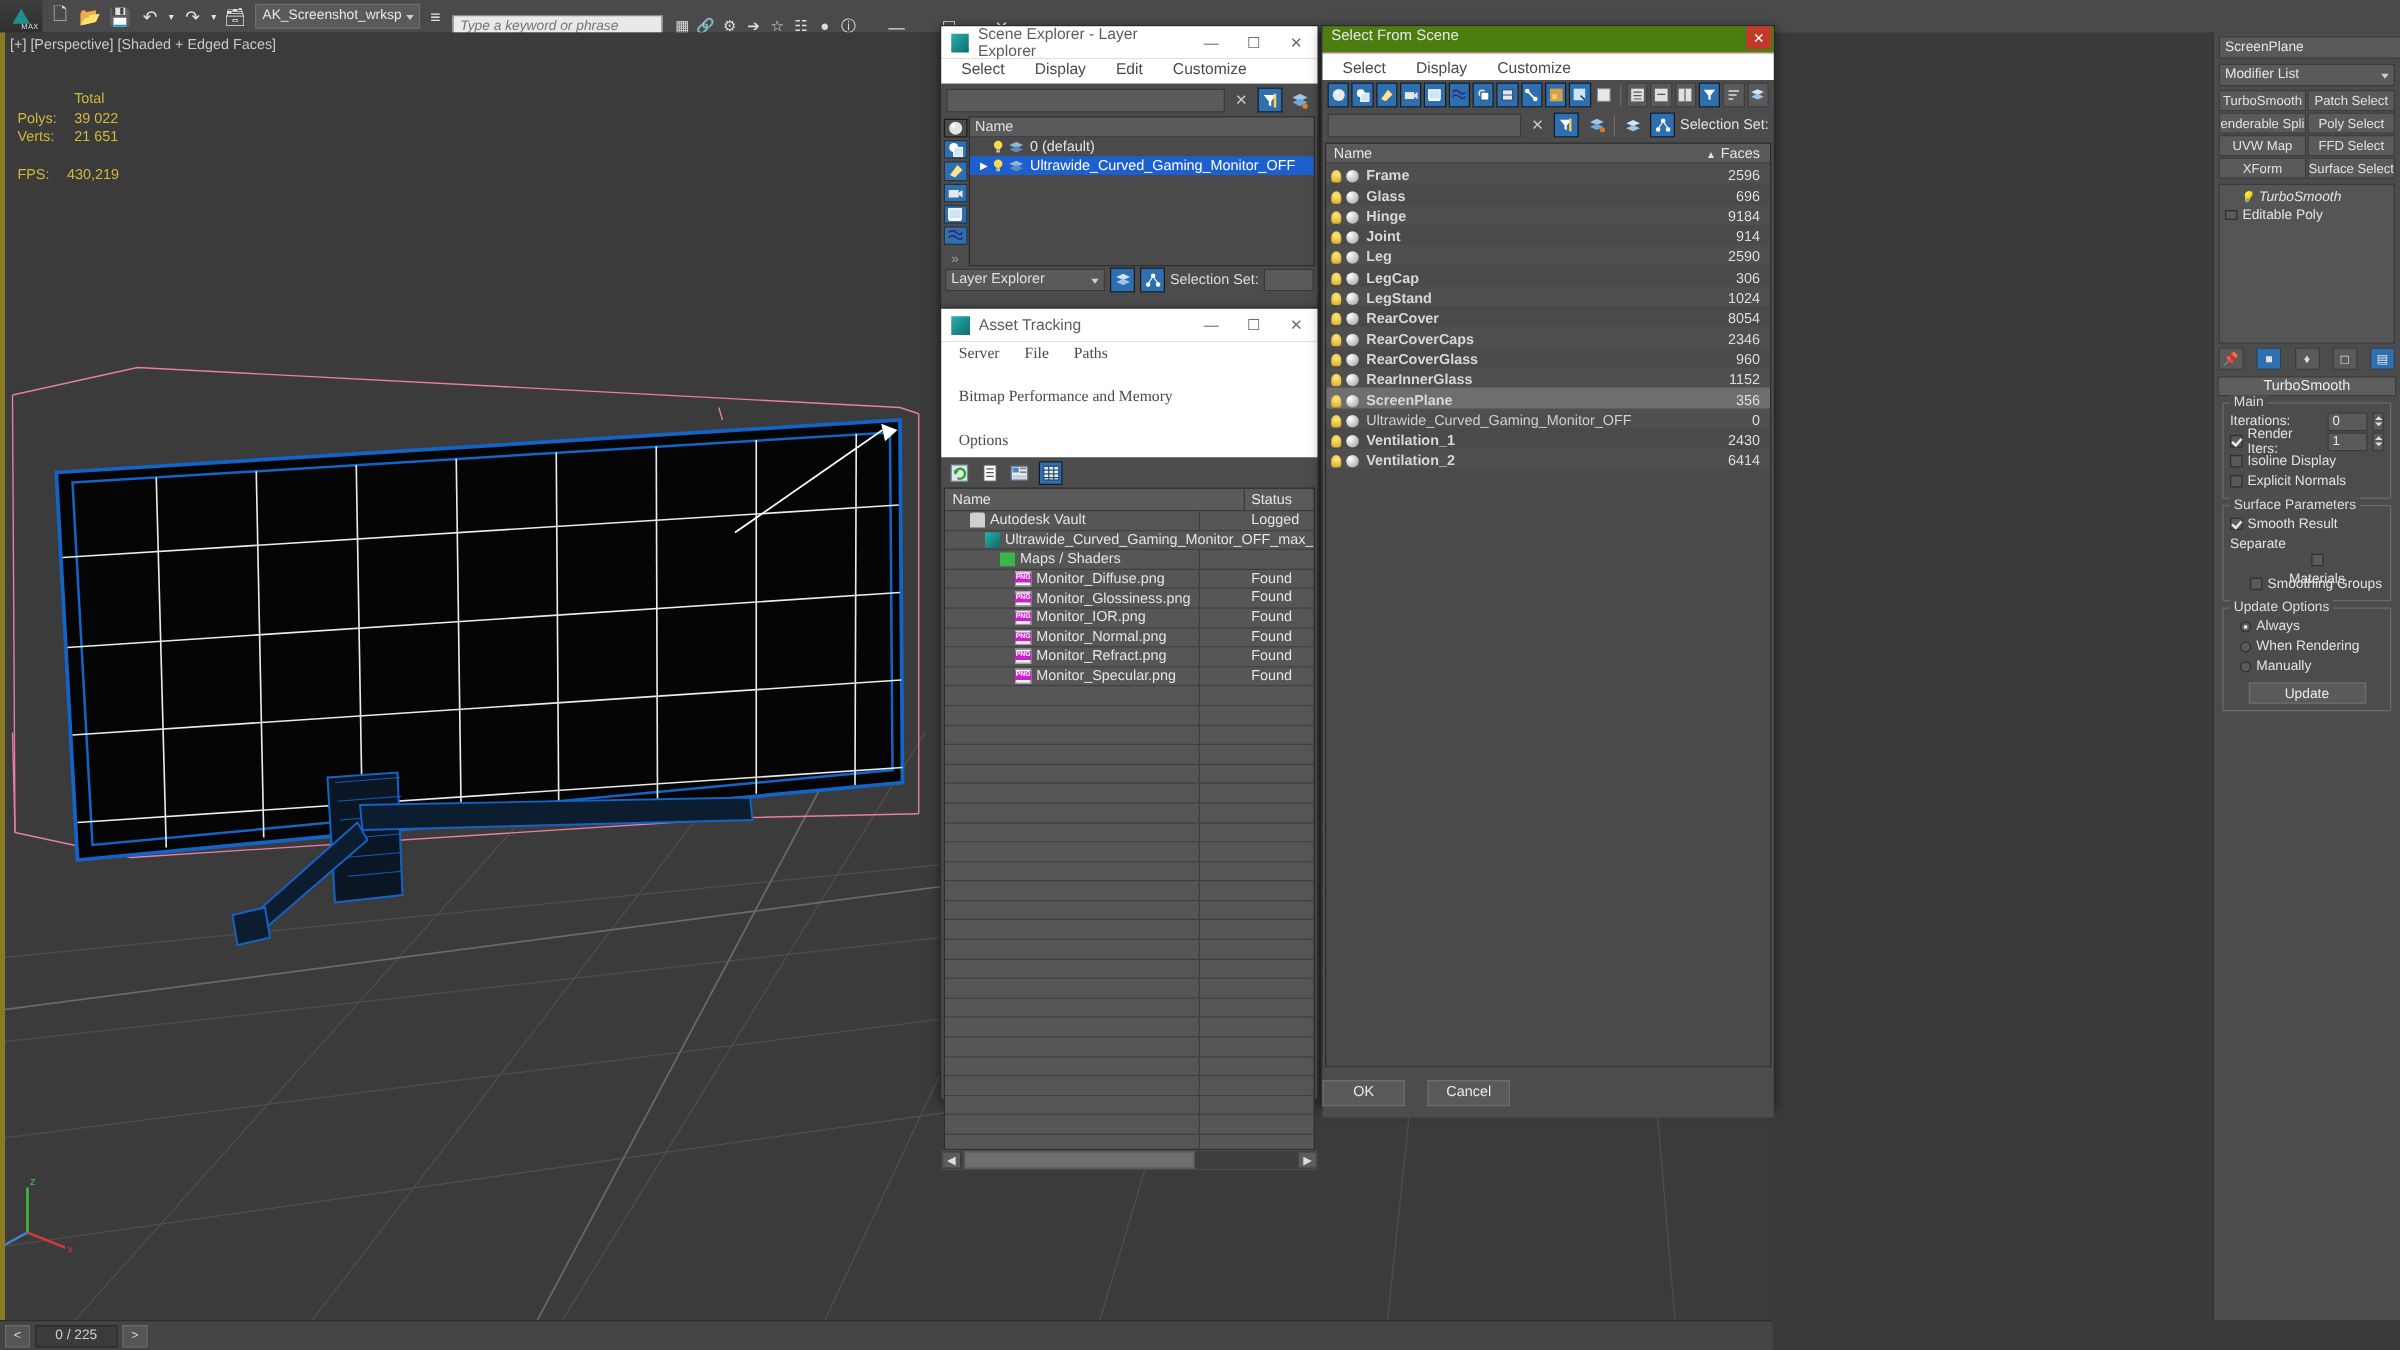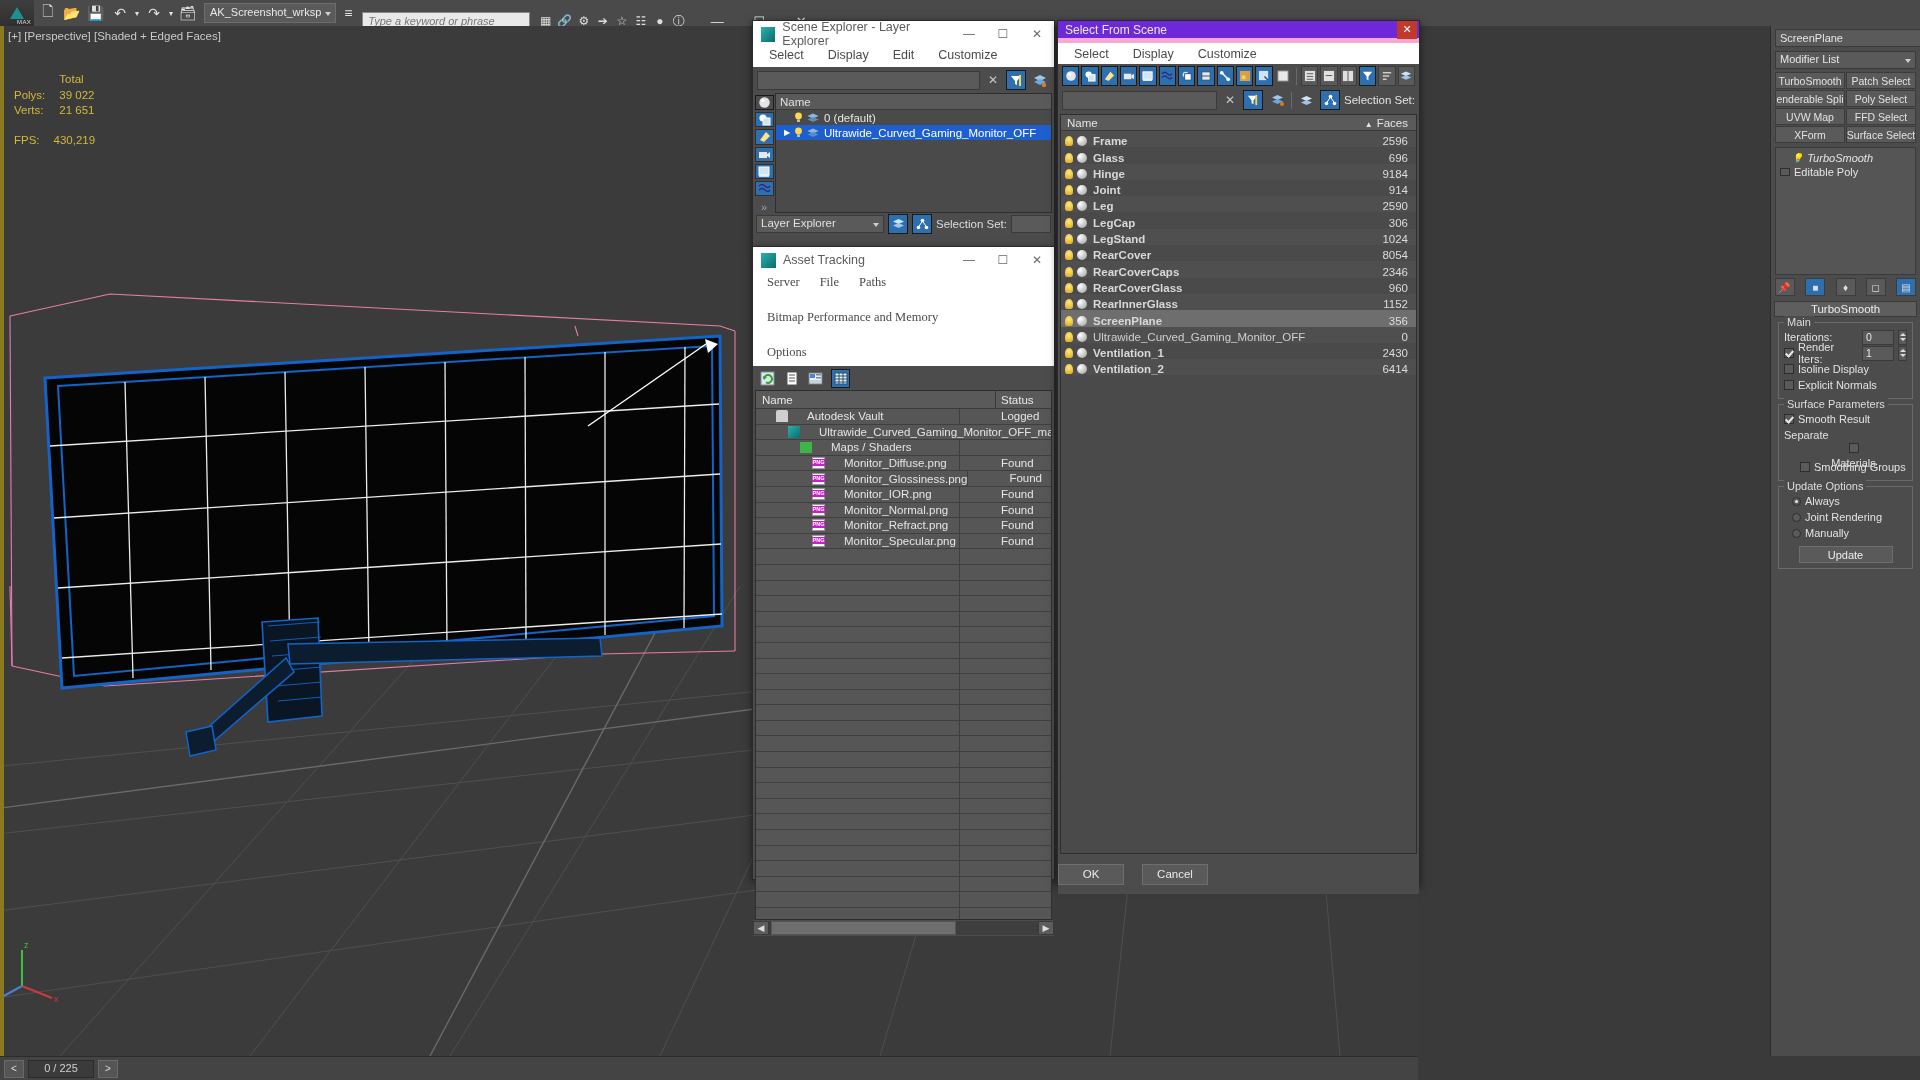--- a/index.html
+++ b/index.html
@@ -93,39 +93,39 @@
 
   
   .at-tools { height:24px; background:#4c4c4c; display:flex; align-items:center; gap:7px;
     padding:2px 6px; }
   .at-head { height:18px; background:#5a5a5a; display:flex; font-size:11.5px; color:#e8e8e8;
     border-bottom:1px solid #3a3a3a; }
   .at-head .c1 { flex:1; padding-left:6px; line-height:18px; border-right:1px solid #3a3a3a;}
   .at-head .c2 { width:55px; padding-left:5px; line-height:18px;}
   .at-row { height:15.6px; display:flex; font-size:11.5px; color:#e4e4e4;
     border-bottom:1px solid #3f3f3f; background:#565656; }
-  .at-row .c1 { flex:1; display:flex; align-items:center; border-right:1px solid #3f3f3f;gap:15px; }
+  .at-row .c1 { flex:1; display:flex; align-items:center; border-right:1px solid #3f3f3f; }
   .at-row .c2 { width:55px; padding-left:5px; line-height:15.6px;margin-left:36px; }
   .at-row.blank { background:#565656; }
   .png-ic { width:13px;height:12px;background:#fff;border:1px solid #999;margin-right:4px;
     position:relative;display:inline-block;flex:0 0 13px;}
   .png-ic::after{content:"PNG";position:absolute;left:-1px;top:1px;width:13px;height:7px;
     background:#cc1fcc;color:#fff;font-size:5.5px;line-height:7px;text-align:center;font-weight:bold;}
   .vault-ic { width:12px;height:12px;margin-right:4px;background:#cfcfcf;border-radius:2px 2px 0 0;flex:0 0 12px;}
   .max-ic { width:12px;height:12px;margin-right:4px;background:linear-gradient(135deg,#2bb0b0,#0d6b6b);flex:0 0 12px;}
   .maps-ic { width:12px;height:11px;margin-right:4px;background:#3cb54a;flex:0 0 12px;}
   .hscroll { height:16px; background:#4c4c4c; display:flex; align-items:center; }
   .hs-arrow{width:16px;height:14px;background:#5c5c5c;border:1px solid #3a3a3a;color:#ddd;
     font-size:9px;display:flex;align-items:center;justify-content:center;cursor:pointer;}
   .hs-track{flex:1;height:14px;background:#3e3e3e;position:relative;}
   .hs-thumb{position:absolute;left:2px;top:0;width:185px;height:14px;background:#6e6e6e;border:1px solid #555;}
 
   
-  .sfs-title { height:22px; background:#6d28d9; display:flex; align-items:center;
-    padding-left:7px; color:#e8e8e8; font-size:12px; border-bottom:5px solid #f9a8d4;}
+  .sfs-title { height:22px; background:#4d7c0f; display:flex; align-items:flex-start;
+    padding-left:7px; color:#e8e8e8; font-size:12px; border-bottom:1px solid #f9a8d4;}
   .sfs-close { margin-left:auto; width:20px;height:18px;background:#c0392b;color:#fff;
     display:flex;align-items:center;justify-content:center;font-size:11px;margin-right:2px;cursor:pointer;}
   .sfs-menubar { height:21px; background:#fff; display:flex; align-items:center;
     gap:24px; padding-left:16px; font-size:12.5px; color:#4a4a4a;}
   .sfs-toolrow { height:24px; background:#4c4c4c; display:flex; align-items:center;
     padding:2px 4px; gap:2px; }
   .sfs-toolrow2 { height:24px; background:#4c4c4c; display:flex; align-items:center;
     padding:2px 4px; gap:4px; }
   .sfs-head { height:16px; background:#5a5a5a; display:flex; font-size:11.5px;
     color:#e4e4e4; border-bottom:1px solid #3a3a3a; }
@@ -1082,21 +1082,21 @@
       </div>
 
       <div class="group">
         <div class="group-t">Update Options</div>
         <div class="prow" style="padding-left:8px;">
           <span class="radio on"></span>
           <span class="lbl">Always</span>
         </div>
         <div class="prow" style="padding-left:8px;">
           <span class="radio"></span>
-          <span class="lbl">Joint Rendering</span>
+          <span class="lbl">When Rendering</span>
         </div>
         <div class="prow" style="padding-left:8px;">
           <span class="radio"></span>
           <span class="lbl">Manually</span>
         </div>
         <div class="updbtn">Update</div>
       </div>
     </div>
   </div>
 

